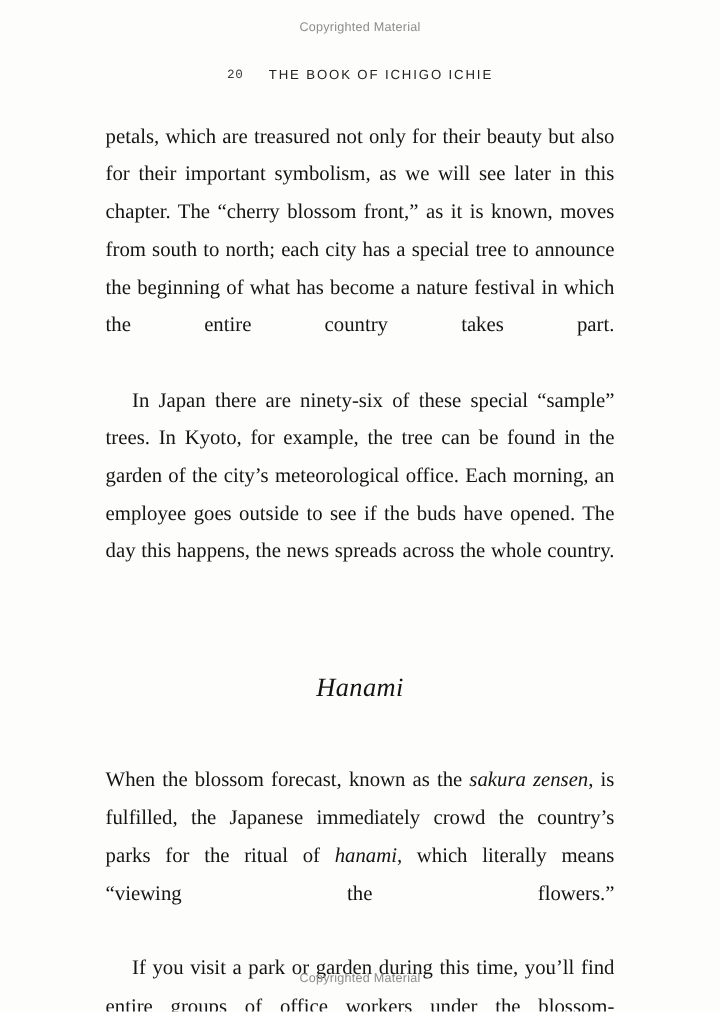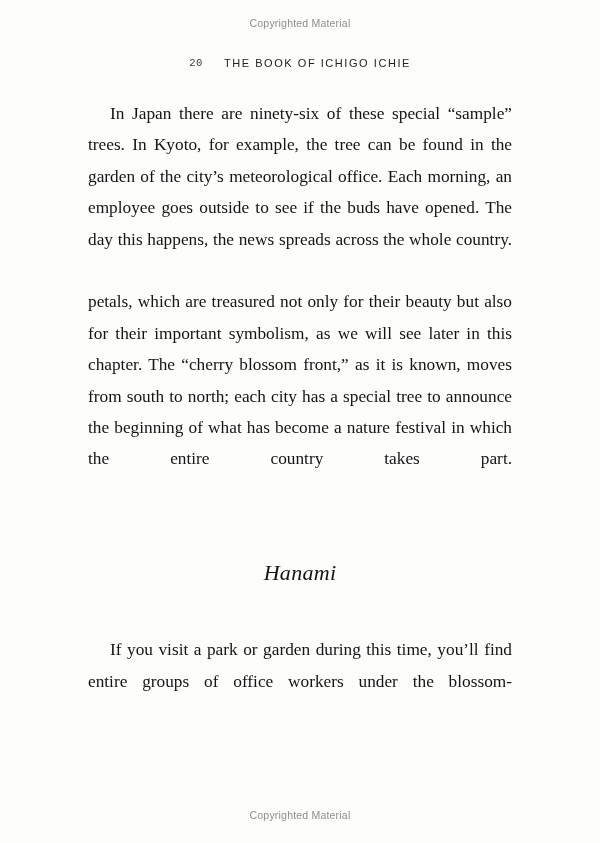--- a/index.html
+++ b/index.html
@@ -117,30 +117,31 @@
 <div class="page">
 
   <div class="watermark watermark-top">Copyrighted Material</div>
 
   <div class="running-head">
     <span class="folio">20</span><span class="running-title">THE BOOK OF ICHIGO ICHIE</span>
   </div>
 
   <div class="text-column">
 
+    <p class="body-para">petals, which are treasured not only for their beauty but also for their important symbolism, as we will see later in this chapter. The “cherry blossom front,” as it is known, moves from south to north; each city has a special tree to announce the beginning of what has become a nature festival in which the entire country takes part.</p>
+
     <p class="body-para indent">In Japan there are ninety-six of these special “sample” trees. In Kyoto, for example, the tree can be found in the garden of the city’s meteorological office. Each morning, an employee goes outside to see if the buds have opened. The day this happens, the news spreads across the whole country.</p>
-
-    <p class="body-para">petals, which are treasured not only for their beauty but also for their important symbolism, as we will see later in this chapter. The “cherry blossom front,” as it is known, moves from south to north; each city has a special tree to announce the beginning of what has become a nature festival in which the entire country takes part.</p>
 
     <div class="gap-before-heading"></div>
 
     <h2 class="section-heading">Hanami</h2>
 
     <div class="gap-after-heading"></div>
 
+    <p class="body-para"><span>When the blossom forecast, known as the </span><i>sakura zensen</i><span>, is fulfilled, the Japanese immediately crowd the coun­try’s parks for the ritual of </span><i>hanami</i><span>, which literally means “viewing the flowers.”</span></p>
 
     <p class="body-para indent">If you visit a park or garden during this time, you’ll find entire groups of office workers under the blossom-</p>
 
   </div>
 
   <div class="watermark watermark-bottom">Copyrighted Material</div>
 
 </div>
 
 </body></html>

